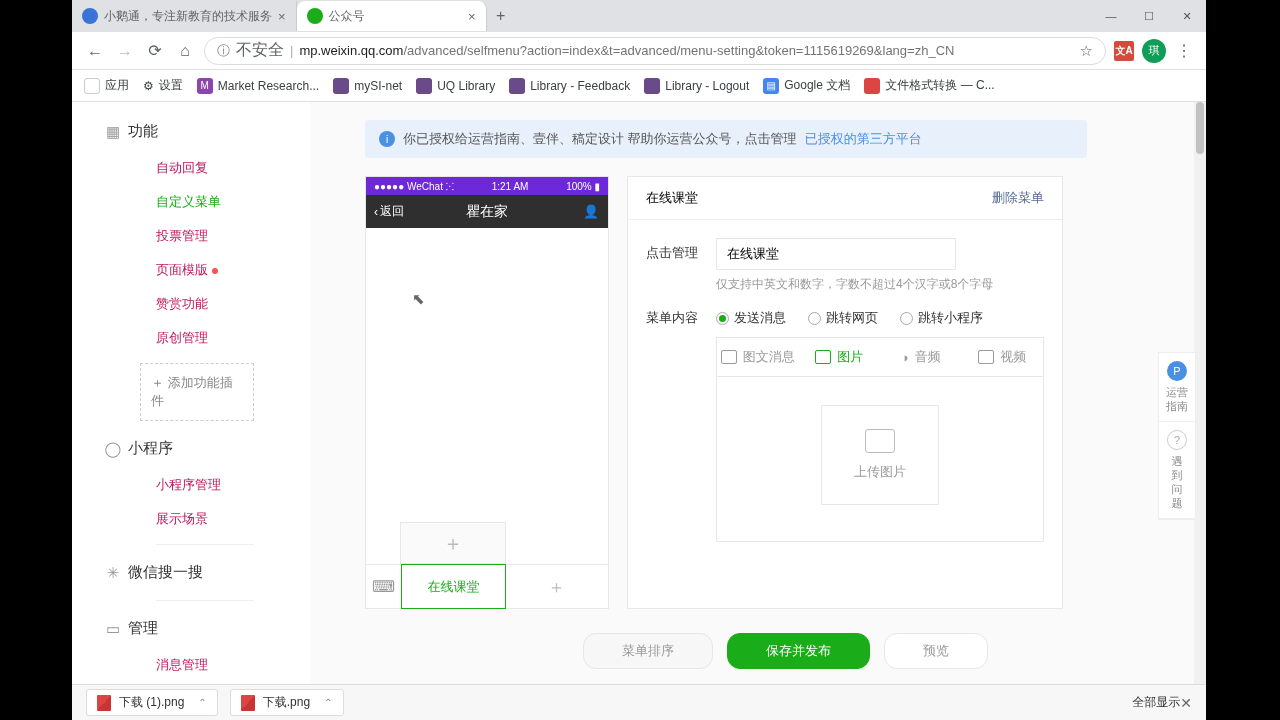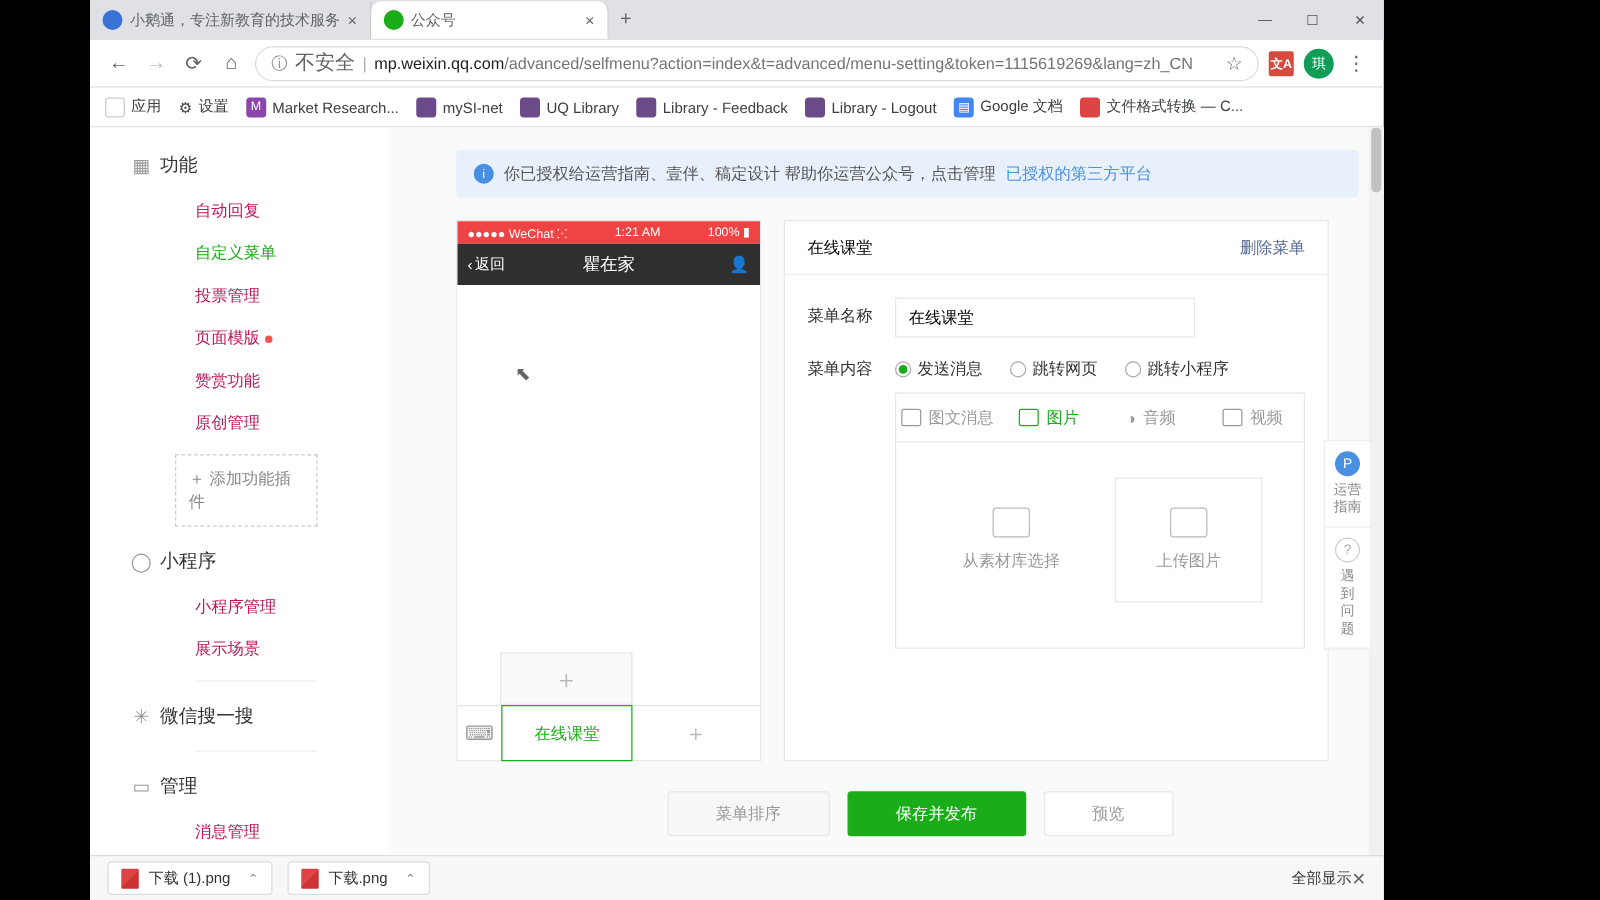--- a/index.html
+++ b/index.html
@@ -1,17 +1,17 @@
 <!DOCTYPE html>
 <html><head>
 <meta charset="utf-8">
 <style>
 * { margin:0; padding:0; box-sizing:border-box; font-family:-apple-system,"Microsoft YaHei",sans-serif; }
 body { background:#000; width:1280px; height:720px; overflow:hidden; }
-.viewport { position:absolute; left:72px; top:0; width:1035px; height:720px; background:#fff; display:flex; flex-direction:column; }
+.viewport { position:absolute; left:72px; top:0; width:1134px; height:720px; background:#fff; display:flex; flex-direction:column; }
 .titlebar { height:32px; display:flex; align-items:center; background:#dfe1e5; }
 .tab { height:30px; display:flex; align-items:center; padding:0 10px; font-size:12px; color:#5f6368; gap:6px; border-right:1px solid #ccc; min-width:190px; }
 .tab.active { background:#fff; border-top-left-radius:8px; border-top-right-radius:8px; }
 .favicon { width:16px; height:16px; border-radius:50%; flex-shrink:0; }
 .tab-title { flex:1; white-space:nowrap; overflow:hidden; }
 .tab-close { color:#666; font-size:13px; cursor:pointer; }
 .newtab { width:28px; height:28px; display:flex; align-items:center; justify-content:center; color:#5f6368; font-size:16px; cursor:pointer; }
 .win-controls { margin-left:auto; display:flex; }
 .win-btn { width:38px; height:30px; display:flex; align-items:center; justify-content:center; color:#555; font-size:11px; }
 .addr-bar { height:38px; display:flex; align-items:center; gap:8px; padding:0 12px; border-bottom:1px solid #e0e0e0; }
@@ -37,21 +37,21 @@
 .side-item.active { color:#1aad19; }
 .side-item .dot { width:6px; height:6px; background:#fa5151; border-radius:50%; display:inline-block; margin-left:4px; vertical-align:middle; }
 .side-divider { border-top:1px solid #eee; margin:8px 56px 8px 84px; }
 .add-plugin { margin:8px 56px 8px 68px; border:1px dashed #ccc; padding:10px; text-align:left; font-size:13px; color:#888; cursor:pointer; }
 .content { flex:1; padding:18px 0 0 55px; position:relative; }
 .alert { display:flex; align-items:center; gap:8px; background:#e8f1fb; padding:10px 14px; border-radius:3px; font-size:13px; color:#555; width:722px; }
 .alert-icon { width:16px; height:16px; border-radius:50%; background:#4a90e2; color:#fff; font-size:10px; display:flex; align-items:center; justify-content:center; flex-shrink:0; }
 .alert a { color:#4a90e2; text-decoration:none; }
 .editor-row { display:flex; gap:18px; margin-top:18px; }
 .phone { width:244px; border:1px solid #e7e7e7; background:#fff; display:flex; flex-direction:column; }
-.ph-status { height:18px; background:#ef4444; color:#fff; font-size:10px; display:flex; align-items:center; justify-content:space-between; padding:4px 8px; }
+.ph-status { height:18px; background:#6d28d9; color:#fff; font-size:10px; display:flex; align-items:center; justify-content:space-between; padding:4px 8px; }
 .ph-header { height:33px; background:#2f2f2f; color:#fff; display:flex; align-items:center; padding:0 8px; font-size:13px; position:relative; }
 .ph-back { display:flex; align-items:center; gap:2px; font-size:12px; }
 .ph-title { position:absolute; left:0; right:0; text-align:center; font-size:14px; }
 .ph-user { margin-left:auto; position:relative; z-index:1; }
 .ph-body { flex:1; min-height:336px; background:#fff; position:relative; }
 .cursor { position:absolute; left:46px; top:62px; font-size:15px; color:#666; }
 .submenu-pop { position:absolute; bottom:0; left:34px; width:106px; height:42px; border:1px solid #e7e7e7; display:flex; align-items:center; justify-content:center; color:#bbb; font-size:20px; cursor:pointer; background:#fafafa; }
 .ph-menubar { height:44px; border-top:1px solid #e7e7e7; display:flex; }
 .menu-kb { width:36px; display:flex; align-items:center; justify-content:center; border-right:1px solid #e7e7e7; color:#999; }
 .menu-slot { flex:1; display:flex; align-items:center; justify-content:center; font-size:13px; color:#999; cursor:pointer; }
@@ -73,21 +73,21 @@
 .media-tabs { border:1px solid #e7e7e7; margin:10px 0 0 0; }
 .mt-head { display:flex; border-bottom:1px solid #e7e7e7; }
 .mt-tab { flex:1; display:flex; align-items:center; justify-content:center; gap:6px; padding:10px 0; font-size:13px; color:#9a9a9a; cursor:pointer; }
 .mt-tab.active { color:#1aad19; }
 .mt-icon { width:16px; height:14px; border:1.5px solid currentColor; border-radius:2px; position:relative; }
 .mt-body { padding:28px 0 36px; display:flex; justify-content:center; gap:24px; }
 .upload-box { width:118px; height:100px; display:flex; flex-direction:column; align-items:center; justify-content:center; gap:10px; font-size:13px; color:#9a9a9a; cursor:pointer; }
 .upload-box.bordered { border:1px solid #e7e7e7; }
 .up-icon { width:30px; height:24px; border:1.5px solid #bbb; border-radius:3px; }
 .bottom-actions { display:flex; gap:14px; justify-content:center; margin-top:24px; padding-bottom:4px; }
-.btn { padding:8px 38px; font-size:13px; border:1px solid #e7e7e7; background:#fff; color:#9a9a9a; cursor:pointer; border-radius:3px; }
+.btn { padding:8px 38px; font-size:13px; border:1px solid #e7e7e7; background:#fff; color:#9a9a9a; cursor:pointer; border-radius:13px; }
 .btn.primary { background:#1aad19; color:#fff; border-color:#1aad19; }
 .btn.disabled { background:#f7f7f7; }
 .float-rail { position:absolute; right:10px; top:250px; width:38px; background:#fff; border:1px solid #eee; font-size:11px; color:#888; text-align:center; }
 .rail-item { padding:8px 4px; border-bottom:1px solid #eee; line-height:14px; }
 .rail-badge { width:20px; height:20px; border-radius:50%; background:#4a90e2; color:#fff; margin:0 auto 4px; font-size:11px; display:flex; align-items:center; justify-content:center; }
 .rail-q { width:20px; height:20px; border:1px solid #ccc; border-radius:50%; margin:0 auto 4px; display:flex; align-items:center; justify-content:center; color:#aaa; }
 .page-scroll { position:absolute; right:0; top:0; width:12px; height:100%; background:#f1f1f1; }
 .page-thumb { position:absolute; right:2px; top:0; width:8px; height:52px; background:#c1c1c1; border-radius:4px; }
 .dl-bar { height:36px; border-top:1px solid #ddd; background:#f7f7f7; display:flex; align-items:center; padding:0 14px; gap:12px; font-size:12px; color:#333; }
 .dl-item { display:flex; align-items:center; gap:8px; border:1px solid #ddd; padding:4px 10px; border-radius:3px; background:#fff; }
@@ -258,23 +258,24 @@
           </div>
         </div>
 
         <div class="panel">
           <div class="panel-head">
             <span>在线课堂</span>
             <span class="panel-del">删除菜单</span>
           </div>
           <div class="panel-body">
             <div class="form-row">
-              <div class="form-label">菜单名称</div>
+              <div class="form-label">点击管理</div>
               <div class="form-ctrl">
                 <input class="text-input" value="在线课堂" style="">
+                <div class="hint">仅支持中英文和数字，字数不超过4个汉字或8个字母</div>
               </div>
             </div>
             <div class="form-row">
               <div class="form-label">菜单内容</div>
               <div class="form-ctrl">
                 <div class="radio-row">
                   <label class="radio">
                       <span class="radio-dot on"></span>
                       <span>发送消息</span>
                     </label>
@@ -300,24 +301,20 @@
                     <div class="mt-tab">
                         <span>◑</span>
                         <span>音频</span>
                       </div>
                     <div class="mt-tab">
                         <span class="mt-icon"></span>
                         <span>视频</span>
                       </div>
                   </div>
                   <div class="mt-body">
-                    <div class="upload-box">
-                      <div class="up-icon"></div>
-                      <span>从素材库选择</span>
-                    </div>
                     <div class="upload-box bordered">
                       <div class="up-icon"></div>
                       <span>上传图片</span>
                     </div>
                   </div>
                 </div>
               </div>
             </div>
           </div>
         </div>

